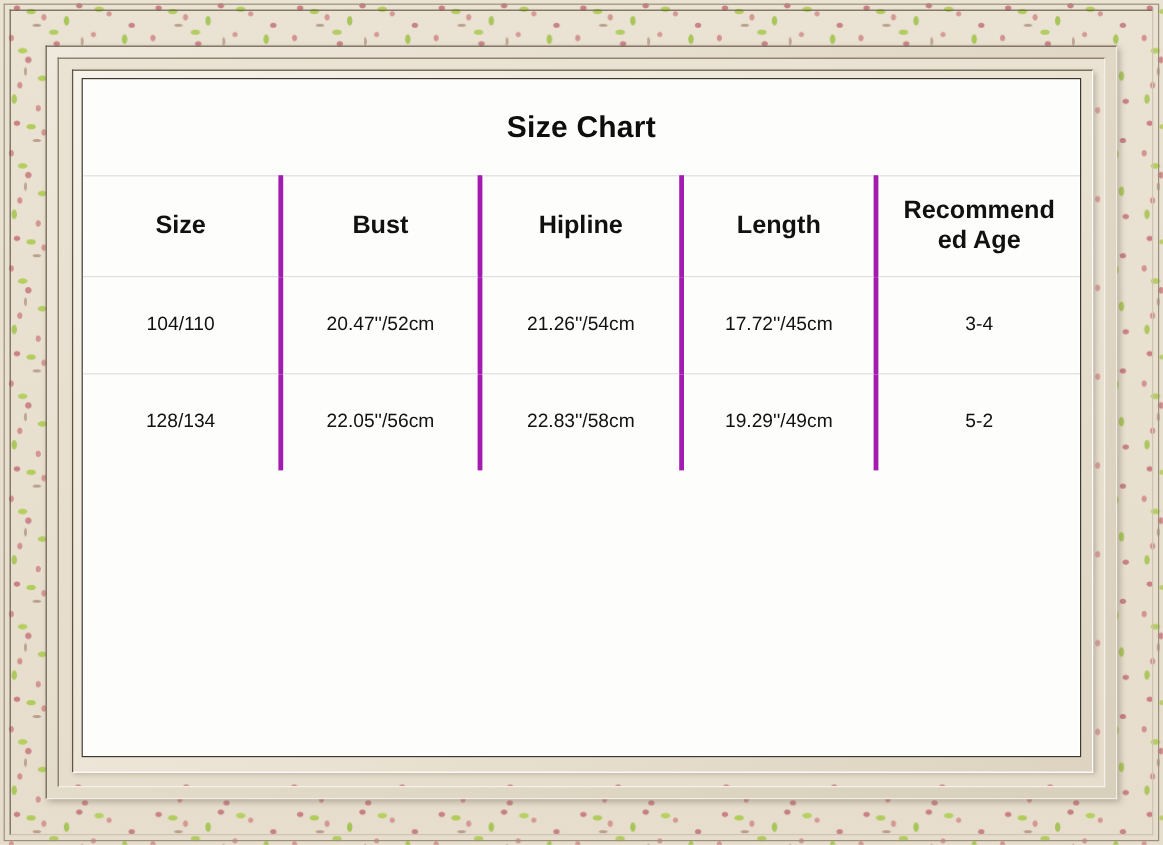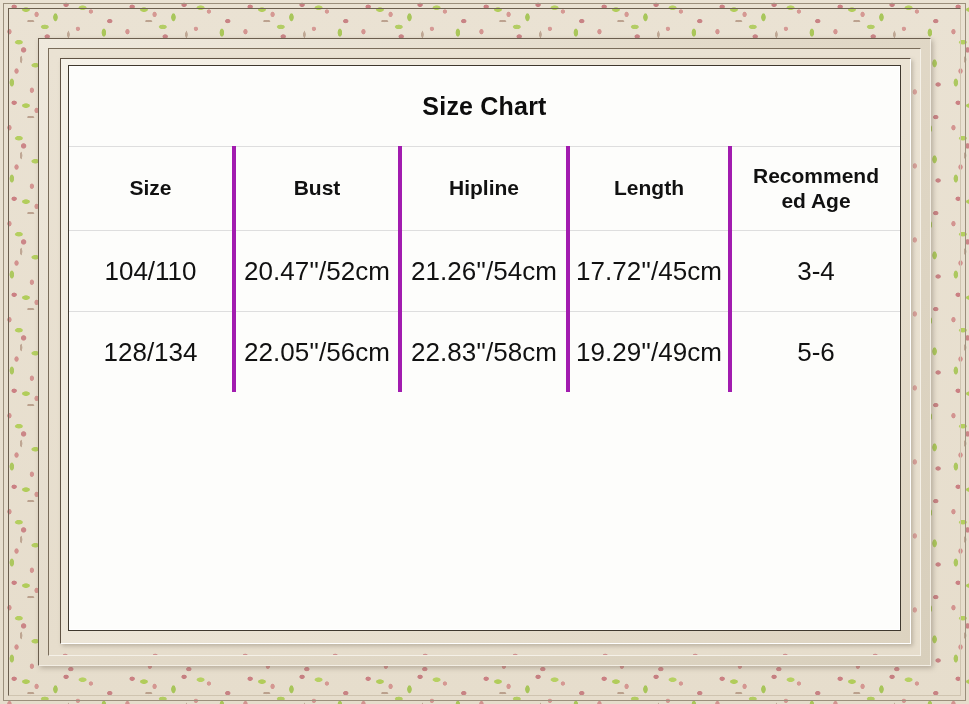--- a/index.html
+++ b/index.html
@@ -184,21 +184,21 @@
   table#size-table td:last-child { border-right: none; }
 
   table#size-table thead th {
     height: 83px;
     font-size: 21px;
     font-weight: bold;
     line-height: 1.18;
   }
   table#size-table tbody td {
     height: 80px;
-    font-size: 26px;
+    font-size: 16px;
     font-weight: normal;
     margin-left: 29px;
   }
 </style>
 </head>
 <body>
 
 <div id="frame-outer">
   <div id="frame-edge-outline"></div>
   <div id="frame-mat-1"></div>
@@ -236,19 +236,19 @@
           <td>20.47''/52cm</td>
           <td>21.26''/54cm</td>
           <td>17.72''/45cm</td>
           <td>3-4</td>
         </tr>
         <tr>
           <td>128/134</td>
           <td>22.05''/56cm</td>
           <td>22.83''/58cm</td>
           <td>19.29''/49cm</td>
-          <td>5-6</td>
+          <td>5-2</td>
         </tr>
       </tbody>
     </table>
 
   </div>
 </div>
 
 </body></html>

